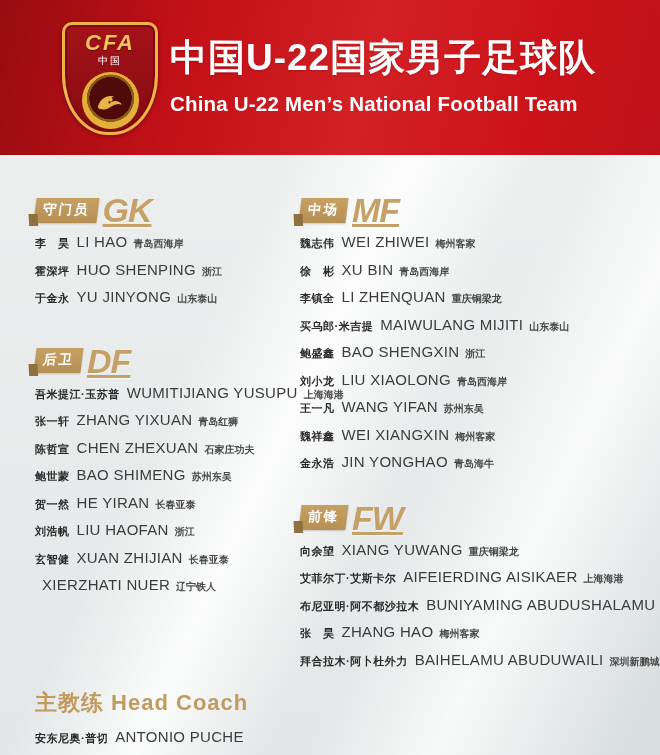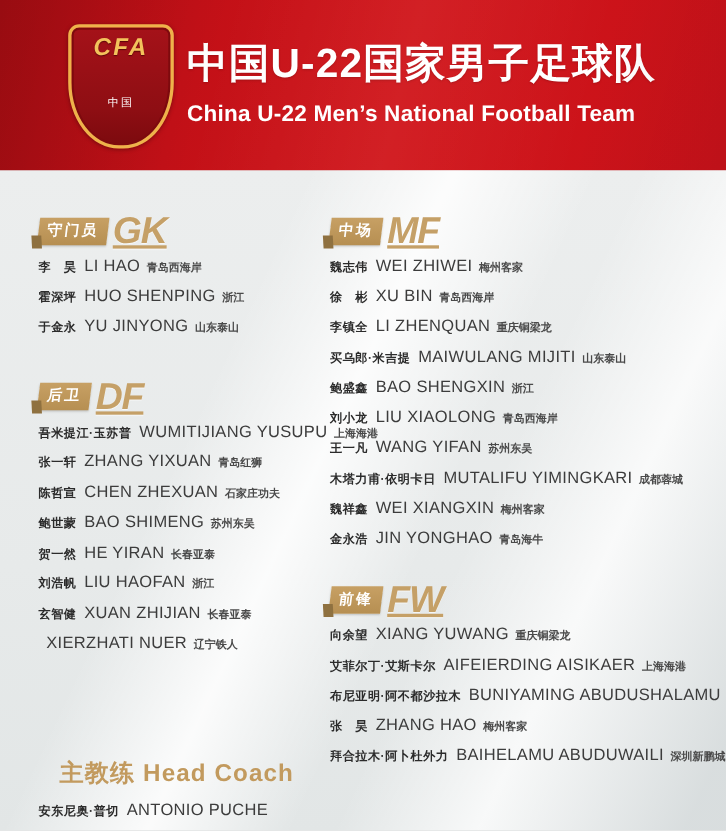--- a/index.html
+++ b/index.html
@@ -22,21 +22,21 @@
     pointer-events:none;
   }
 
   
   .shield {
     position:absolute; left:62px; top:22px; width:96px; height:113px; z-index:2;
     background:linear-gradient(180deg,#a51219 0%,#8e0e13 70%,#7c0a0e 100%);
     border:3px solid #eeb24b;
     border-radius:10px 10px 46px 46px / 10px 10px 60px 60px;
     box-shadow:inset 0 0 0 2px #7d0a0e, 0 1px 4px rgba(0,0,0,.35);
-    display:flex; flex-direction:column; align-items:center;gap:32px;
+    display:flex; flex-direction:column; align-items:center;
   }
   .cfa-letters {
     margin-top:5px; font-size:22px; font-weight:800; font-style:italic;
     color:#f3c25c; letter-spacing:2px; text-shadow:0 1px 1px #5c0608;
   }
   .cfa-country { color:#ffffff; font-size:10px; font-weight:normal; letter-spacing:2px; margin-top:-2px; }
   .emblem {
     position:relative; width:57px; height:57px; margin-top:4px; border-radius:50%;
     background:radial-gradient(circle at 50% 46%, #4f0b0b 0 50%, #8a5a16 51% 56%, #e5af3b 57% 74%, #9a6a1a 75% 80%, #f0be4e 81% 100%);
     overflow:hidden;
@@ -88,21 +88,21 @@
 
   
   .players { list-style:none; }
   .player-row { display:flex; align-items:baseline; height:27.5px; white-space:nowrap; }
   .pname { font-size:11px; font-weight:bold; color:#2b2b2b; letter-spacing:.5px; }
   .ppin  { font-size:15px; font-weight:normal; color:#3c3c3c; margin-left:7px; letter-spacing:.3px; }
   .pclub { font-size:10px;  font-weight:bold; color:#4a4a4a; margin-left:6px; }
 
   
   .coach { position:absolute; left:35px; top:533px; }
-  .coach-label { font-size:22px; font-weight:800; color:#c29a5e; letter-spacing:1px;margin-left:19px; }
+  .coach-label { font-size:22px; font-weight:800; color:#c29a5e; letter-spacing:1px; }
   .coach-row { display:flex; align-items:baseline; margin-top:10px; }
 </style>
 </head>
 <body>
 
 <div class="poster">
 
   <div class="hdr">
     <div class="shield">
       <div class="cfa-letters">CFA</div>
@@ -231,25 +231,20 @@
               <span class="pname">刘小龙</span>
               <span class="ppin">LIU XIAOLONG</span>
               <span class="pclub">青岛西海岸</span>
             </li>
             <li class="player-row">
               <span class="pname">王一凡</span>
               <span class="ppin">WANG YIFAN</span>
               <span class="pclub">苏州东吴</span>
             </li>
             <li class="player-row">
-              <span class="pname">木塔力甫·依明卡日</span>
-              <span class="ppin">MUTALIFU YIMINGKARI</span>
-              <span class="pclub">成都蓉城</span>
-            </li>
-            <li class="player-row">
               <span class="pname">魏祥鑫</span>
               <span class="ppin">WEI XIANGXIN</span>
               <span class="pclub">梅州客家</span>
             </li>
             <li class="player-row">
               <span class="pname">金永浩</span>
               <span class="ppin">JIN YONGHAO</span>
               <span class="pclub">青岛海牛</span>
             </li>
           </ul>

